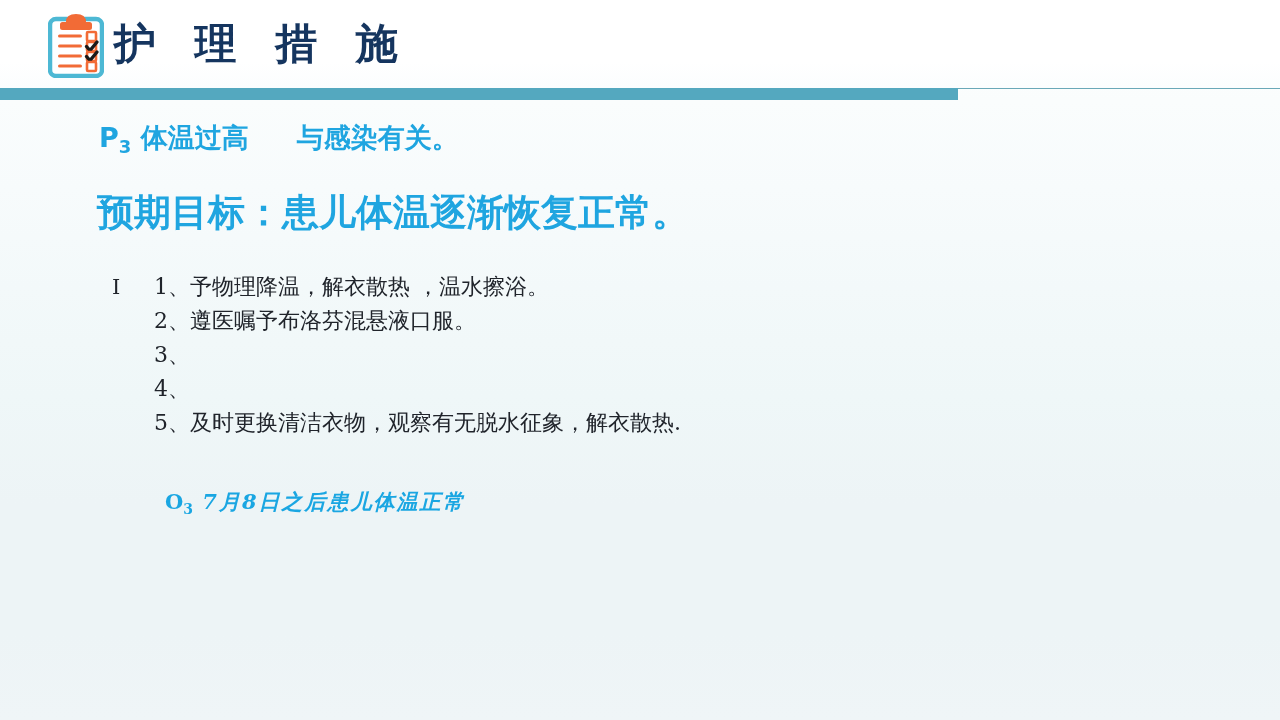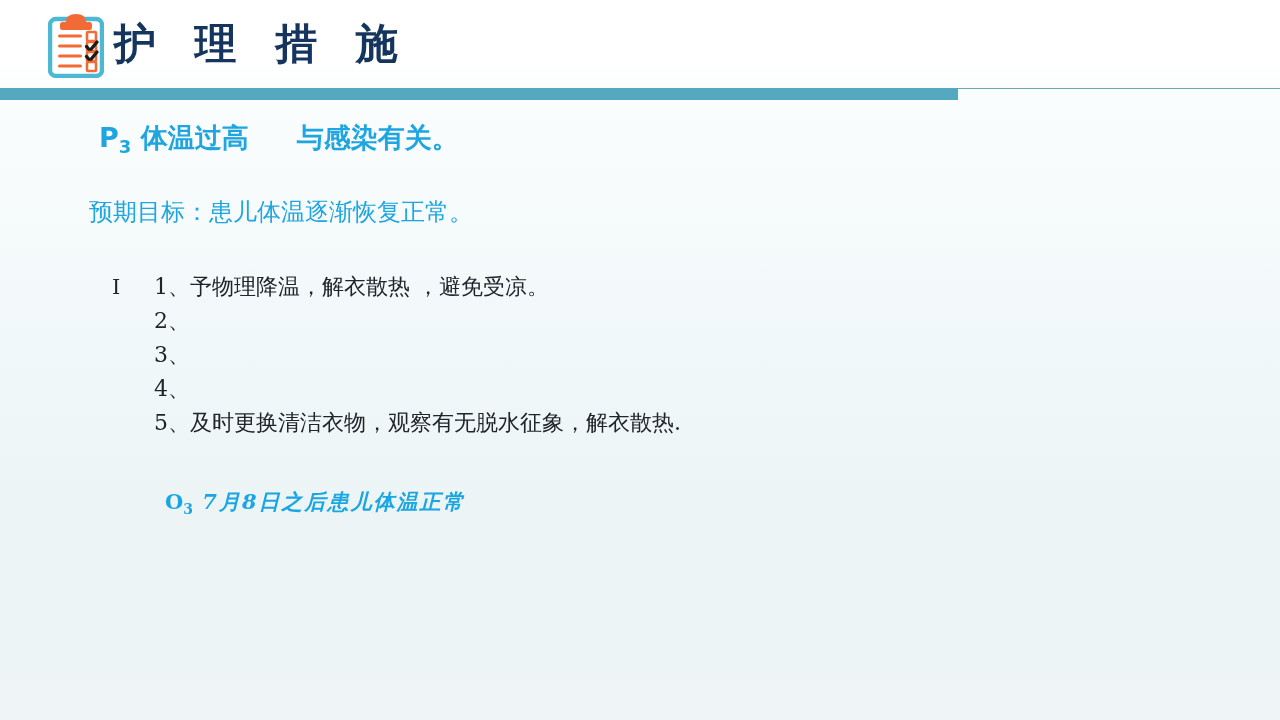--- a/index.html
+++ b/index.html
@@ -96,25 +96,25 @@
     font-size: 18px;
     vertical-align: sub;
   }
   #p3-line .p3-gap {
     display: inline-block;
     width: 48px;
   }
 
   #goal-line {
     position: absolute;
-    left: 89px;
+    left: 97px;
     top: 193px;
     font-family: "DejaVu Serif", "Liberation Serif", serif;
-    font-size: 24px;
-    font-weight: normal;
+    font-size: 37px;
+    font-weight: bold;
     color: #1fa5e0;
     white-space: pre;
     line-height: 38px;
   }
 
   #measures {
     position: absolute;
     left: 112px;
     top: 272px;
     width: 900px;
@@ -202,25 +202,25 @@
   <div id="divider-thick"></div>
   <div id="divider-thin"></div>
 
   <div id="p3-line"><span>P</span><span class="p3-sub">3</span><span> </span><span>体温过高</span><span class="p3-gap"></span><span>与感染有关。</span></div>
 
   <div id="goal-line">预期目标：患儿体温逐渐恢复正常。</div>
 
   <div id="measures">
 
     <div class="measure-row">
-      <span class="measure-marker">Ⅰ</span><span class="measure-text">1、</span><span class="measure-text">予物理降温，解衣散热 ，避免受凉。</span>
-    </div>
-
-    <div class="measure-row">
-      <span class="measure-marker"></span><span class="measure-text">2、</span>
+      <span class="measure-marker">Ⅰ</span><span class="measure-text">1、</span><span class="measure-text">予物理降温，解衣散热 ，温水擦浴。</span>
+    </div>
+
+    <div class="measure-row">
+      <span class="measure-marker"></span><span class="measure-text">2、</span><span class="measure-text">遵医嘱予布洛芬混悬液口服。</span>
     </div>
 
     <div class="measure-row">
       <span class="measure-marker"></span><span class="measure-text">3、</span>
     </div>
 
     <div class="measure-row">
       <span class="measure-marker"></span><span class="measure-text">4、</span>
     </div>
 

